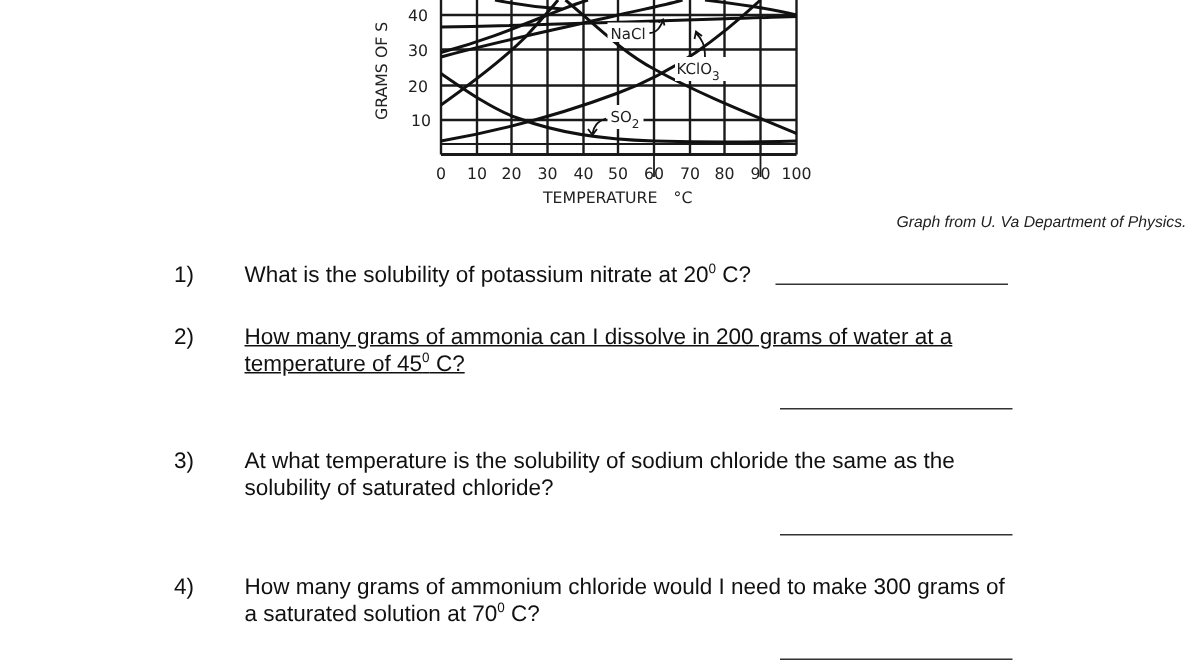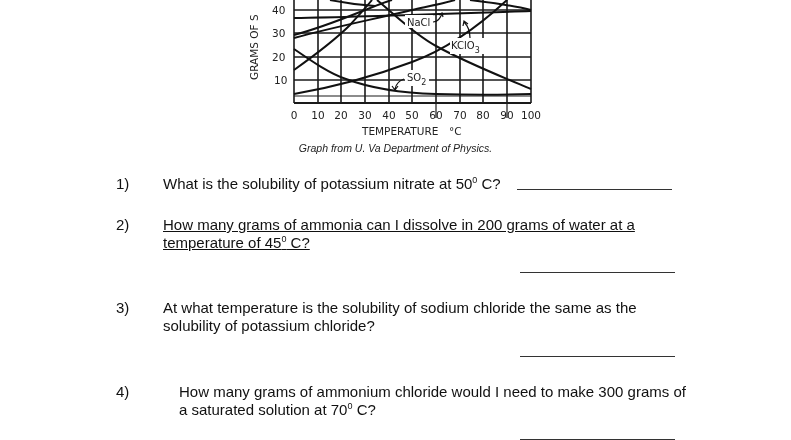--- a/index.html
+++ b/index.html
@@ -1,20 +1,20 @@
 <!DOCTYPE html>
 <html><head>
 <meta charset="utf-8">
 <style>
   html, body { margin: 0; padding: 0; background: #ffffff; }
   body { width: 791px; height: 440px; position: relative; overflow: hidden; font-family: "Liberation Sans", sans-serif; color: #111; }
   #chart { position: absolute; left: 0; top: 0; width: 791px; height: 160px; }
   .axis-text { font-family: "DejaVu Sans", sans-serif; font-size: 10.5px; fill: #222; }
   .lbl-text { font-family: "DejaVu Sans", sans-serif; font-size: 10px; fill: #222; }
-  .caption { position: absolute; left: 0; width: 791px; top: 142px; text-align: center; font-size: 10.5px; font-style: italic; color: #222; }
+  .caption { position: absolute; left: 0; width: 791px; top: 142px; text-align: right; font-size: 10.5px; font-style: italic; color: #222; }
   .q { position: absolute; left: 116px; width: 580px; font-size: 15px; line-height: 18px; color: #111; }
   .q .num { position: absolute; left: 0; top: 0; }
   .q .txt { position: absolute; left: 47px; top: 0; width: 520px; }
   .blank { position: absolute; height: 0; border-bottom: 1px solid #333; }
   sup { font-size: 9px; line-height: 0; vertical-align: 6px; }
 </style>
 </head>
 <body>
 
 <svg id="chart" viewBox="0 0 791 160" xmlns="http://www.w3.org/2000/svg">
@@ -89,33 +89,33 @@
     <rect x="405" y="70" width="24" height="16" fill="#fff"></rect>
     <text class="lbl-text" x="407" y="81"><tspan>SO</tspan><tspan font-size="8" dy="4">2</tspan></text>
     <path d="M404,79 C398,81 396,84 395,89 M392,86 L395,90 L398,86" stroke="#111" stroke-width="1.2" fill="none"></path>
   </g>
 </svg>
 
 <div class="caption">Graph from U. Va Department of Physics.</div>
 
 <div class="q" style="top:175px;">
   <span class="num">1)</span>
-  <span class="txt"><span>What is the solubility of potassium nitrate at 50</span><sup>0</sup><span> C?</span></span>
+  <span class="txt"><span>What is the solubility of potassium nitrate at 20</span><sup>0</sup><span> C?</span></span>
 </div>
 <div class="blank" style="left:517px; top:189px; width:155px;"></div>
 
 <div class="q" style="top:216px;">
   <span class="num">2)</span>
   <span class="txt" style="width:500px;text-decoration:underline;"><span>How many grams of ammonia can I dissolve in 200 grams of water at a temperature of 45</span><sup>0</sup><span> C?</span></span>
 </div>
 <div class="blank" style="left:520px; top:272px; width:155px;"></div>
 
 <div class="q" style="top:299px;">
   <span class="num">3)</span>
-  <span class="txt" style="width:500px;">At what temperature is the solubility of sodium chloride the same as the solubility of potassium chloride?</span>
+  <span class="txt" style="width:500px;">At what temperature is the solubility of sodium chloride the same as the solubility of saturated chloride?</span>
 </div>
 <div class="blank" style="left:520px; top:356px; width:155px;"></div>
 
 <div class="q" style="top:383px;">
   <span class="num">4)</span>
-  <span class="txt" style="width:515px;margin-left:16px;"><span>How many grams of ammonium chloride would I need to make 300 grams of a saturated solution at 70</span><sup>0</sup><span> C?</span></span>
+  <span class="txt" style="width:515px;"><span>How many grams of ammonium chloride would I need to make 300 grams of a saturated solution at 70</span><sup>0</sup><span> C?</span></span>
 </div>
 <div class="blank" style="left:520px; top:439px; width:155px;"></div>
 
 </body></html>

